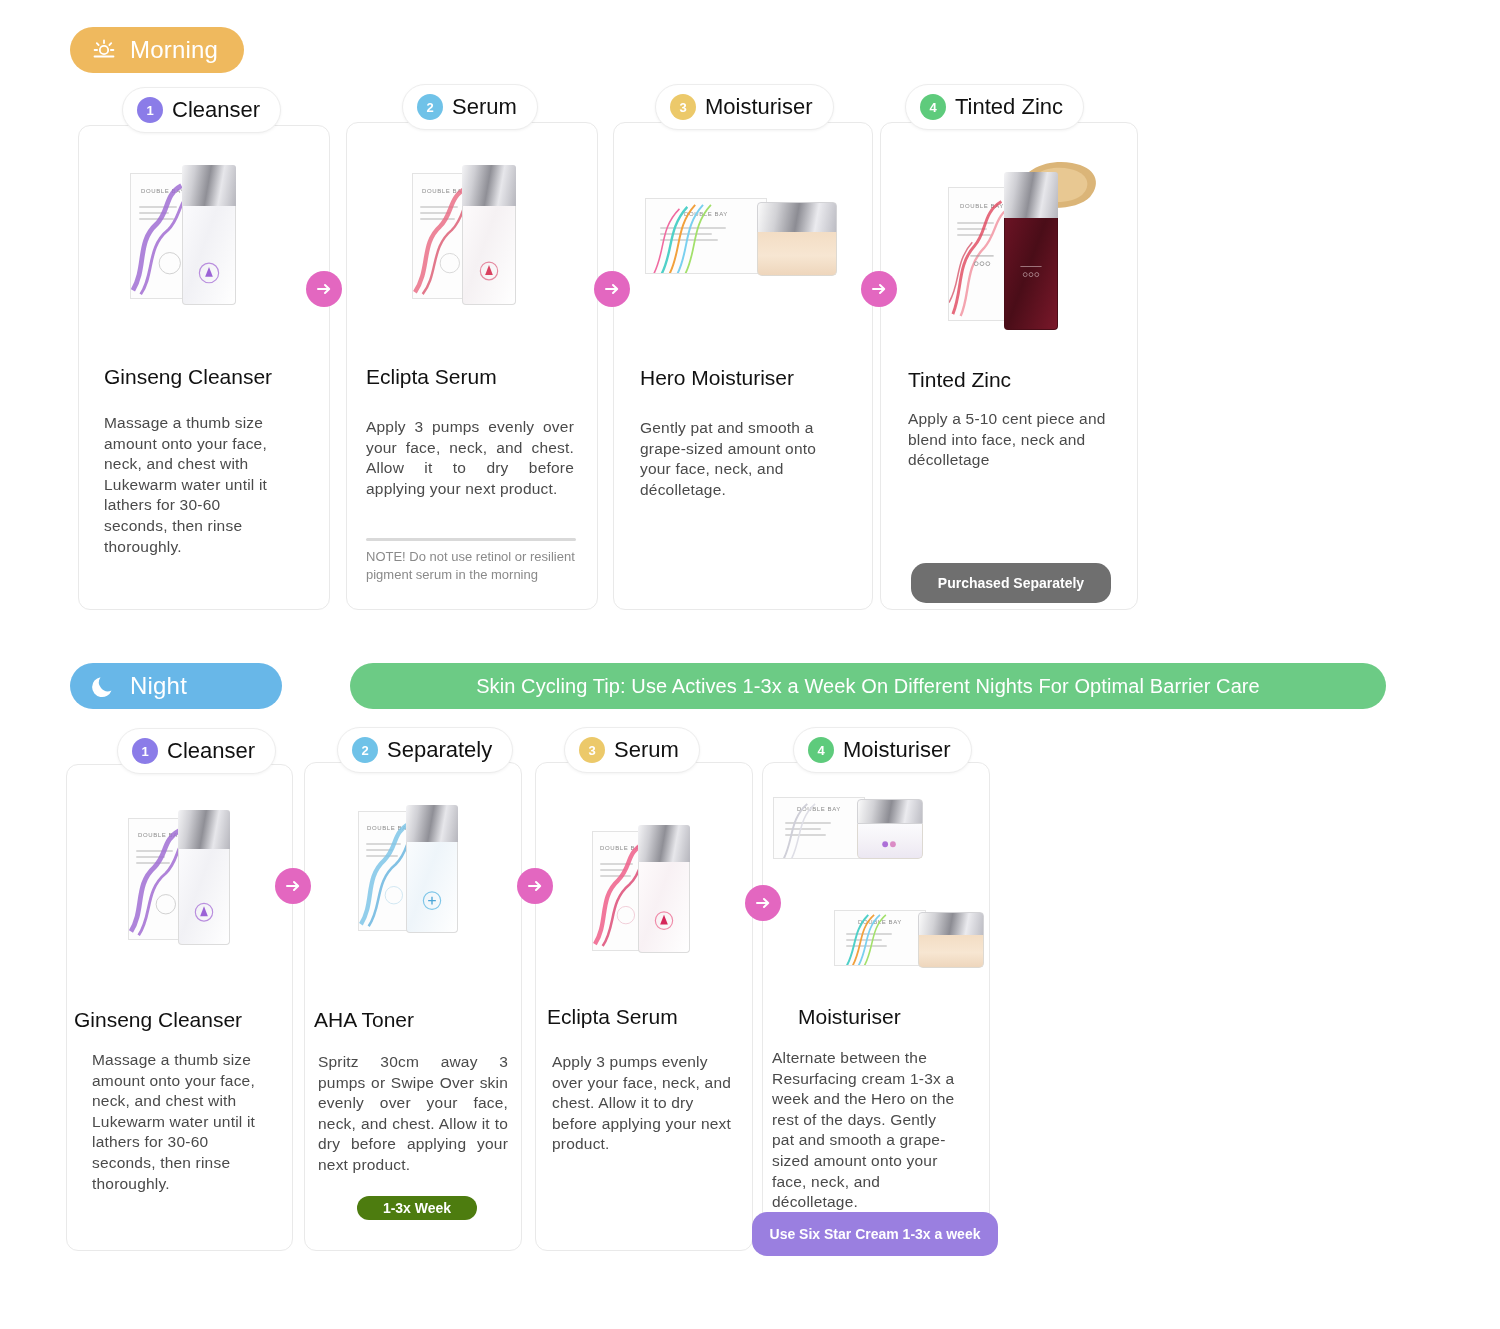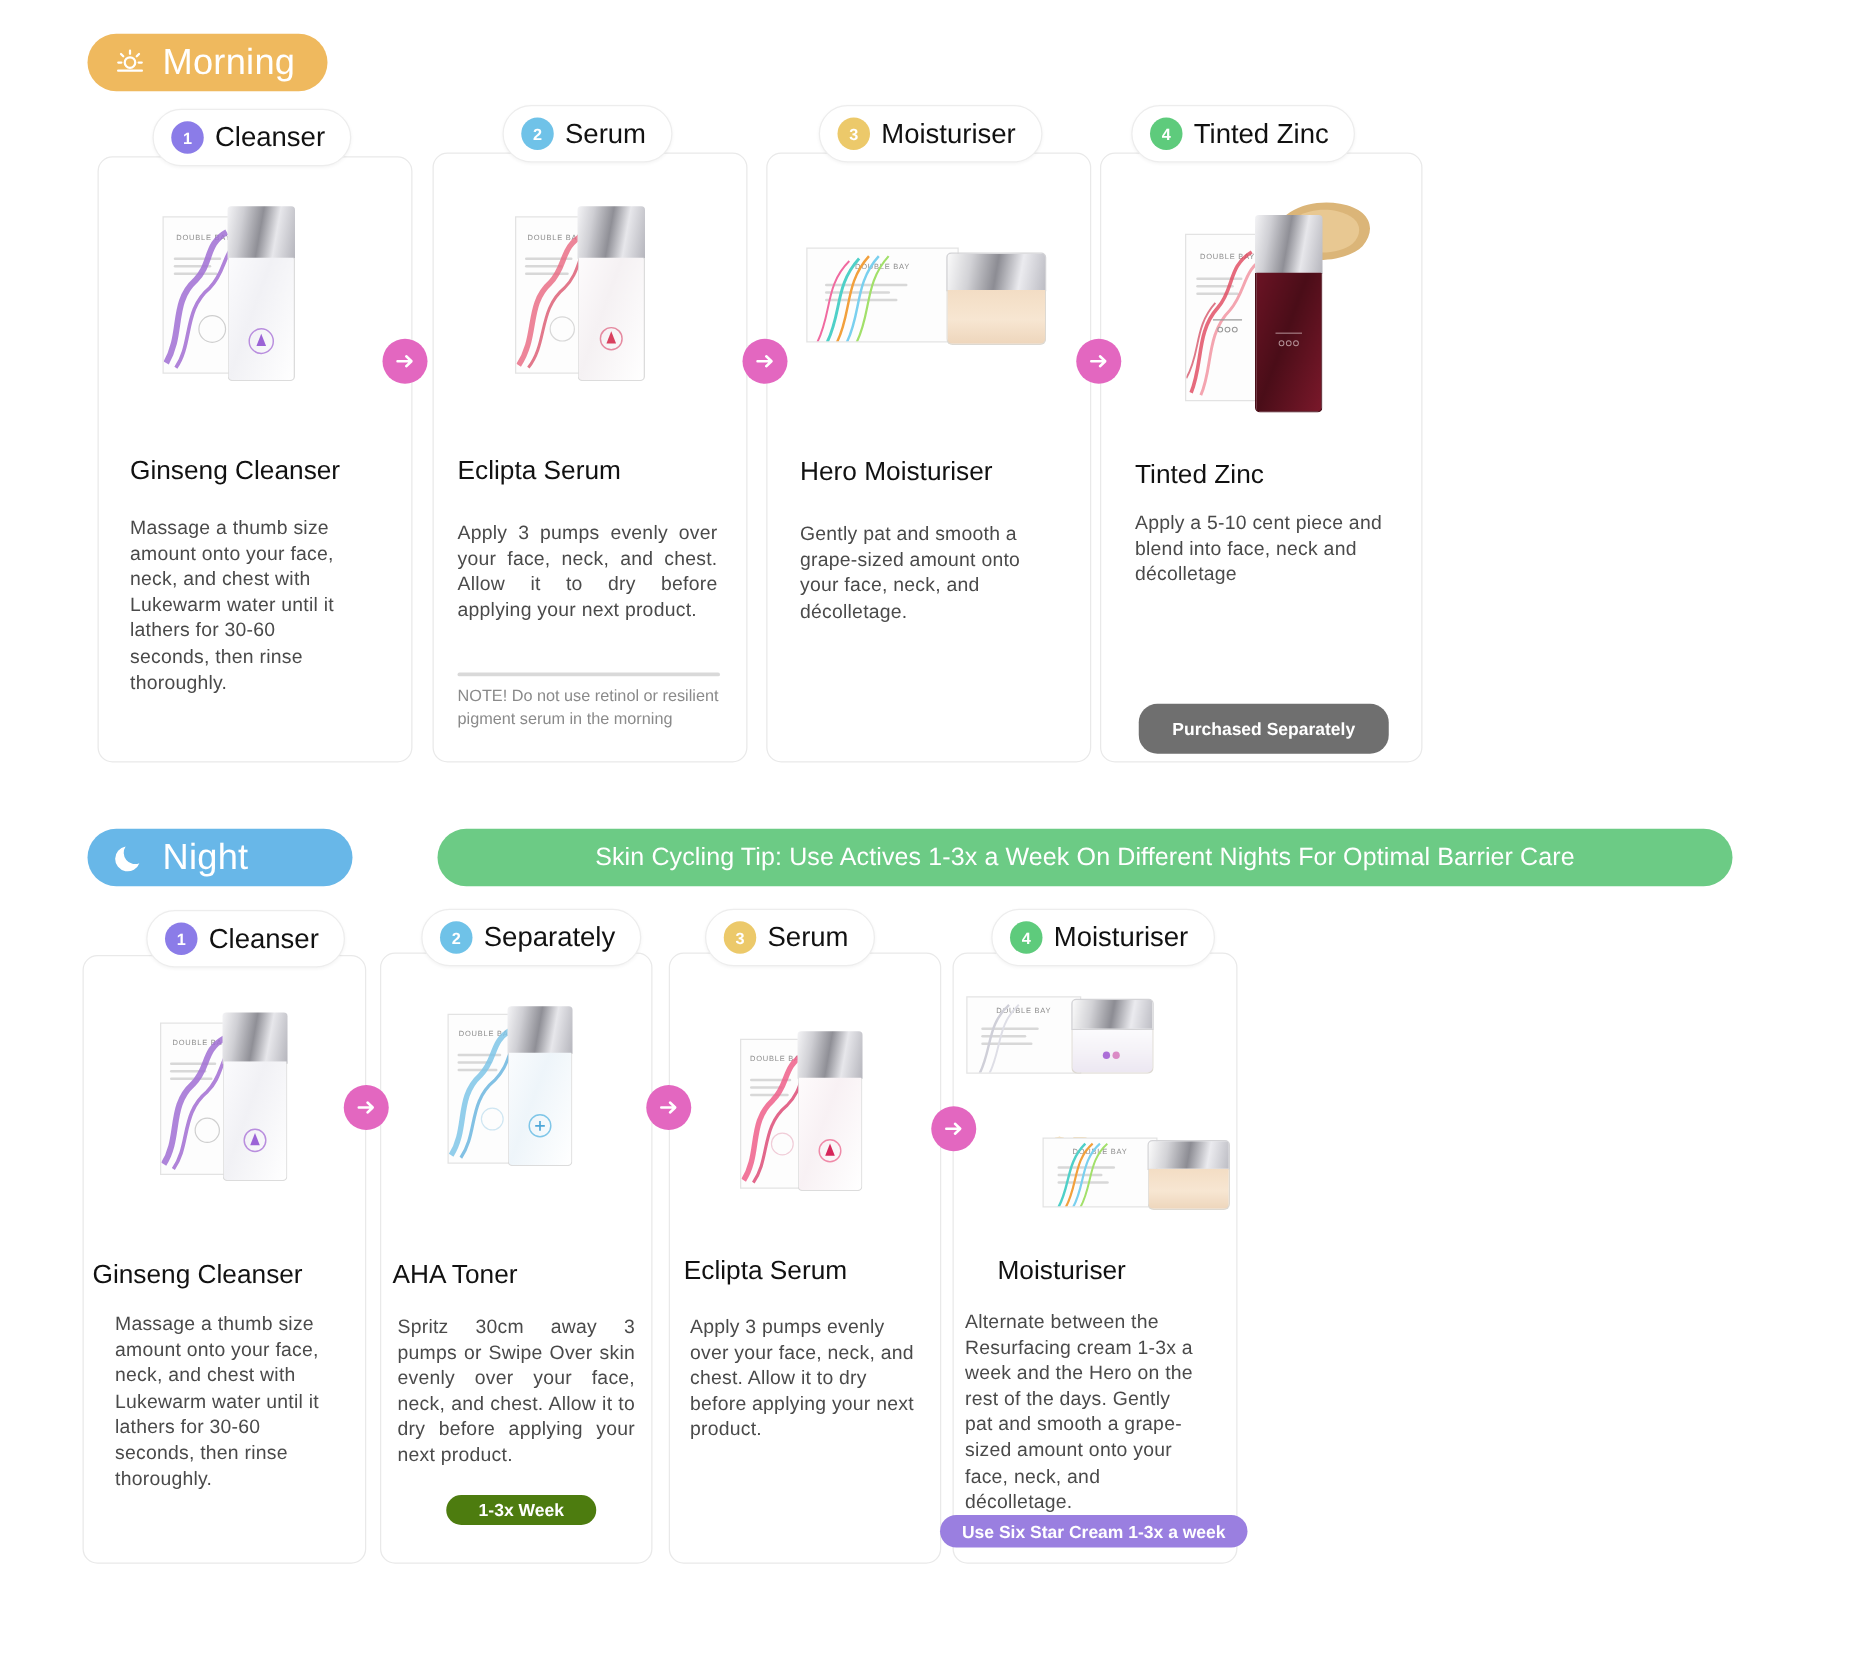--- a/index.html
+++ b/index.html
@@ -11,21 +11,21 @@
   }
   .page { position: relative; width: 1500px; height: 1329px; }
 
   
   .time-pill {
     position: absolute;
     display: flex; align-items: center; gap: 12px;
     height: 46px; padding: 0 26px 0 20px;
     border-radius: 23px;
     color: #ffffff;
-    font-size: 29px; font-weight: 500; letter-spacing: .2px;
+    font-size: 24px; font-weight: 500; letter-spacing: .2px;
   }
   .time-pill.morning { background: #efb95e; left: 70px; top: 27px; }
   .time-pill.night   { background: #68b7e8; left: 70px; top: 663px; width: 212px; }
   .time-pill .glyph { display: flex; align-items: center; justify-content: center; width: 28px; height: 28px; }
 
   .tip-banner {
     position: absolute;
     left: 350px; top: 663px; width: 1036px; height: 46px;
     background: #6ccb85; border-radius: 23px;
     display: flex; align-items: center; justify-content: center;
@@ -500,15 +500,15 @@
         <path d="M30 56 C40 38 36 18 52 4" stroke="#a2e06a" stroke-width="1.6" fill="none"></path>
       </svg>
     </div>
     <div class="jar" style="left:84px; top:4px; width:66px; height:56px;">
       <div class="lid"></div>
       <div class="base" style="background:linear-gradient(180deg,#f3ddc4 0%,#f7e6d2 55%,#eed6bc 100%)"></div>
     </div>
   </div>
   <div class="prod-title" style="left:798px; top:1005px;">Moisturiser</div>
   <div class="prod-desc" style="left:772px; top:1048px; width:190px;">Alternate between the Resurfacing cream 1-3x a week and the Hero on the rest of the days. Gently pat and smooth a grape-sized amount onto your face, neck, and décolletage.</div>
-  <div class="badge purple" style="left:752px; top:1212px; width:246px; height:26px;">Use Six Star Cream 1-3x a week</div>
+  <div class="badge purple" style="left:752px; top:1212px; width:246px; height:44px;">Use Six Star Cream 1-3x a week</div>
 
 </div>
 
 </body></html>

